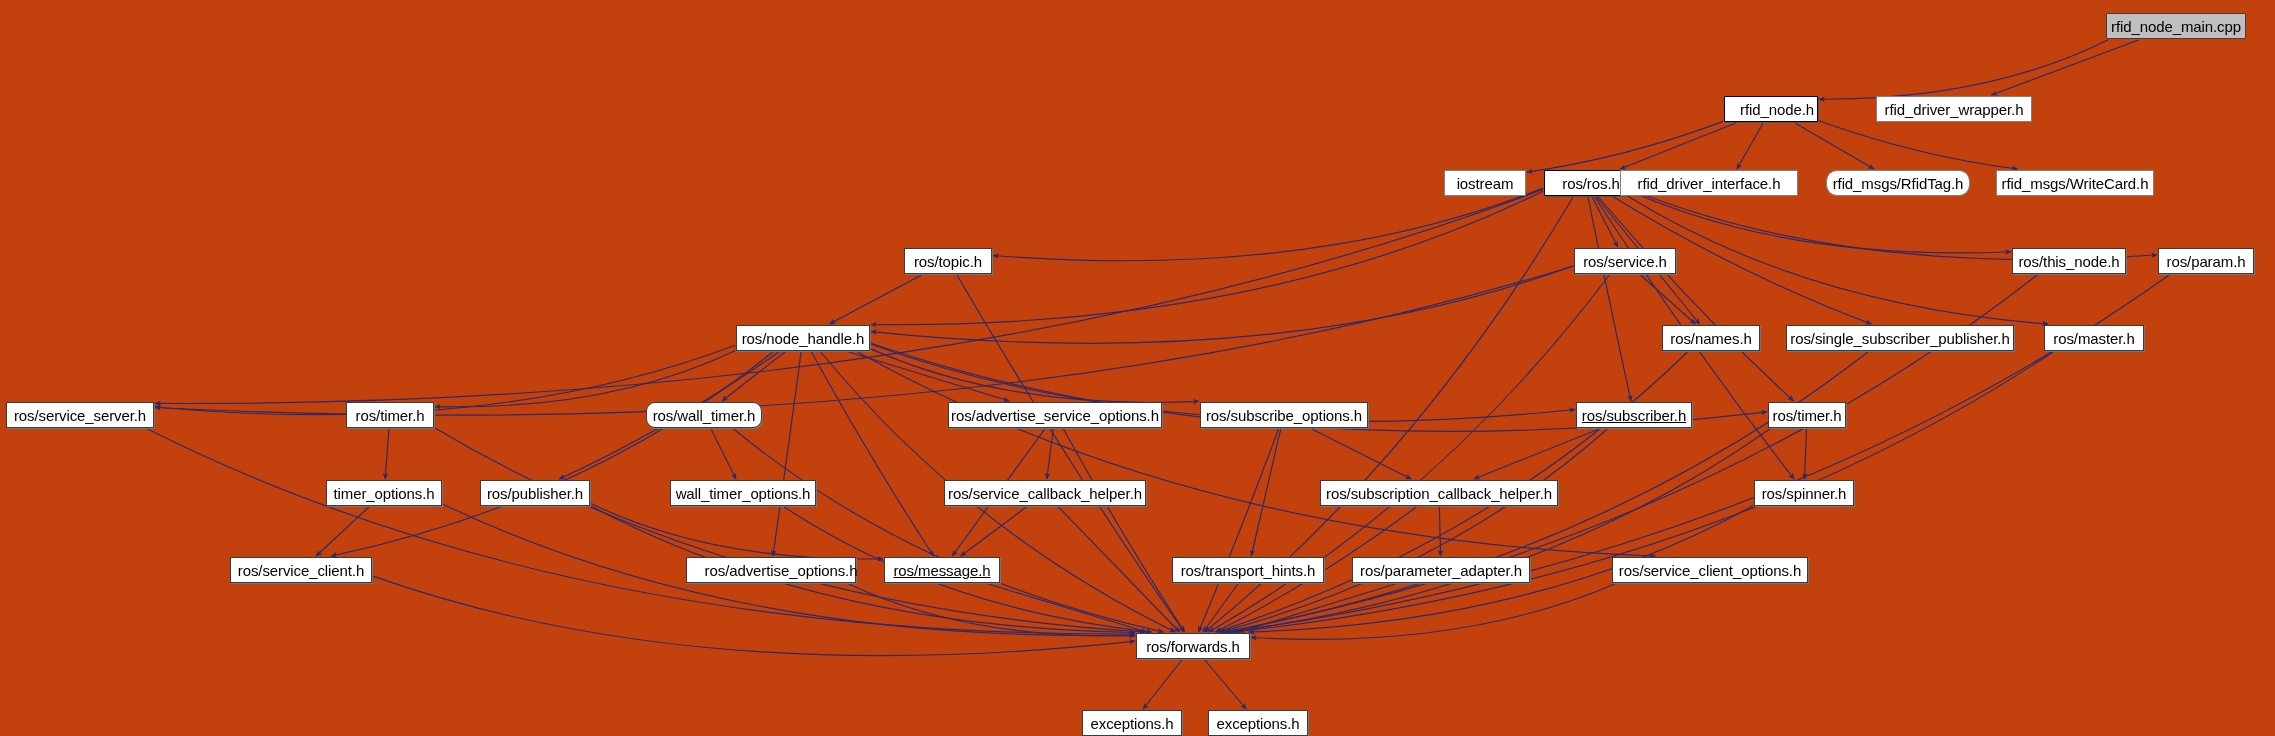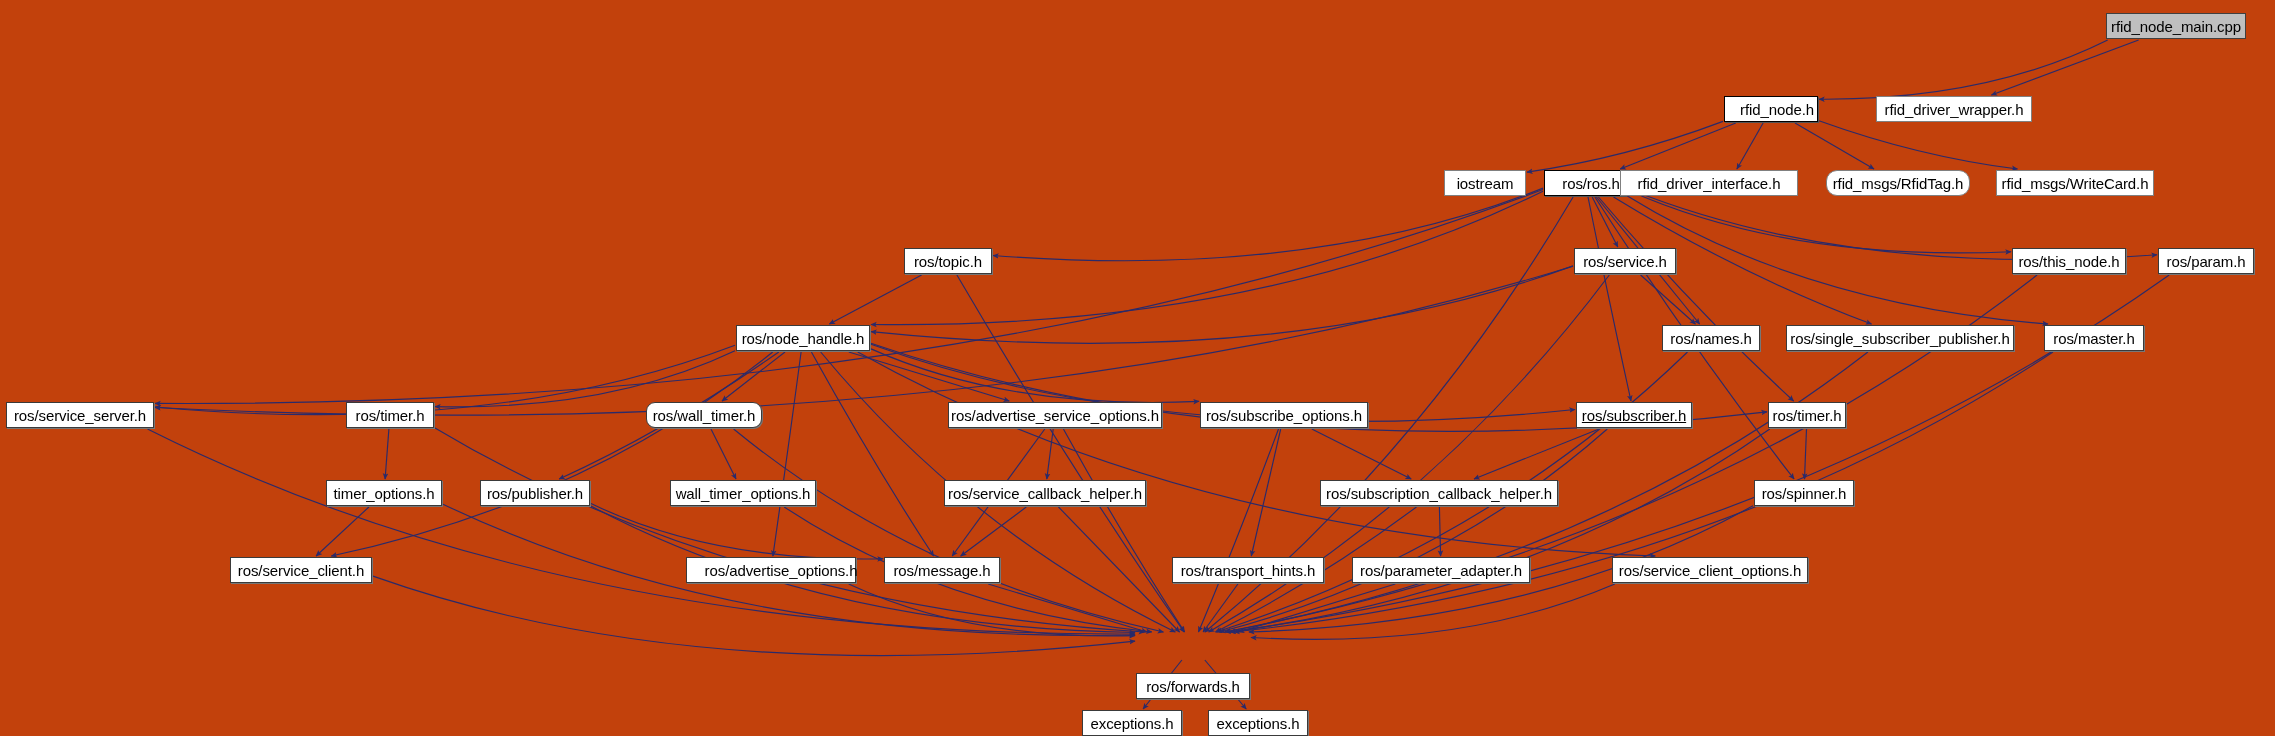--- a/index.html
+++ b/index.html
@@ -189,33 +189,33 @@
       </div>
       <div class="node mid" style="left: 1754px; top: 480px; width: 100px; height: 26px;">
         <span>ros/spinner.h</span>
       </div>
       <div class="node mid" style="left: 230px; top: 557px; width: 142px; height: 26px;">
         <span>ros/service_client.h</span>
       </div>
       <div class="node mid" style="left: 686px; top: 557px; width: 170px; height: 26px; padding-left: 20px;">
         <span>ros/advertise_options.h</span>
       </div>
-      <div class="node mid" style="left: 884px; top: 557px; width: 116px; height: 26px;">
+      <div class="node mid" style="left: 884px; top: 557px; width: 116px; height: 26px; text-decoration: underline;">
         <span>ros/message.h</span>
       </div>
       <div class="node mid" style="left: 1172px; top: 557px; width: 152px; height: 26px;">
         <span>ros/transport_hints.h</span>
       </div>
       <div class="node mid" style="left: 1352px; top: 557px; width: 178px; height: 26px;">
         <span>ros/parameter_adapter.h</span>
       </div>
       <div class="node mid" style="left: 1612px; top: 557px; width: 196px; height: 26px;">
         <span>ros/service_client_options.h</span>
       </div>
-      <div class="node mid" style="left: 1136px; top: 633px; width: 114px; height: 26px; margin-top: 40px;">
+      <div class="node mid" style="left: 1136px; top: 633px; width: 114px; height: 26px;">
         <span>ros/forwards.h</span>
       </div>
       <div class="node mid" style="left: 1082px; top: 710px; width: 100px; height: 26px;">
         <span>exceptions.h</span>
       </div>
       <div class="node mid" style="left: 1208px; top: 710px; width: 100px; height: 26px;">
         <span>exceptions.h</span>
       </div>
     </div>
 </div>

